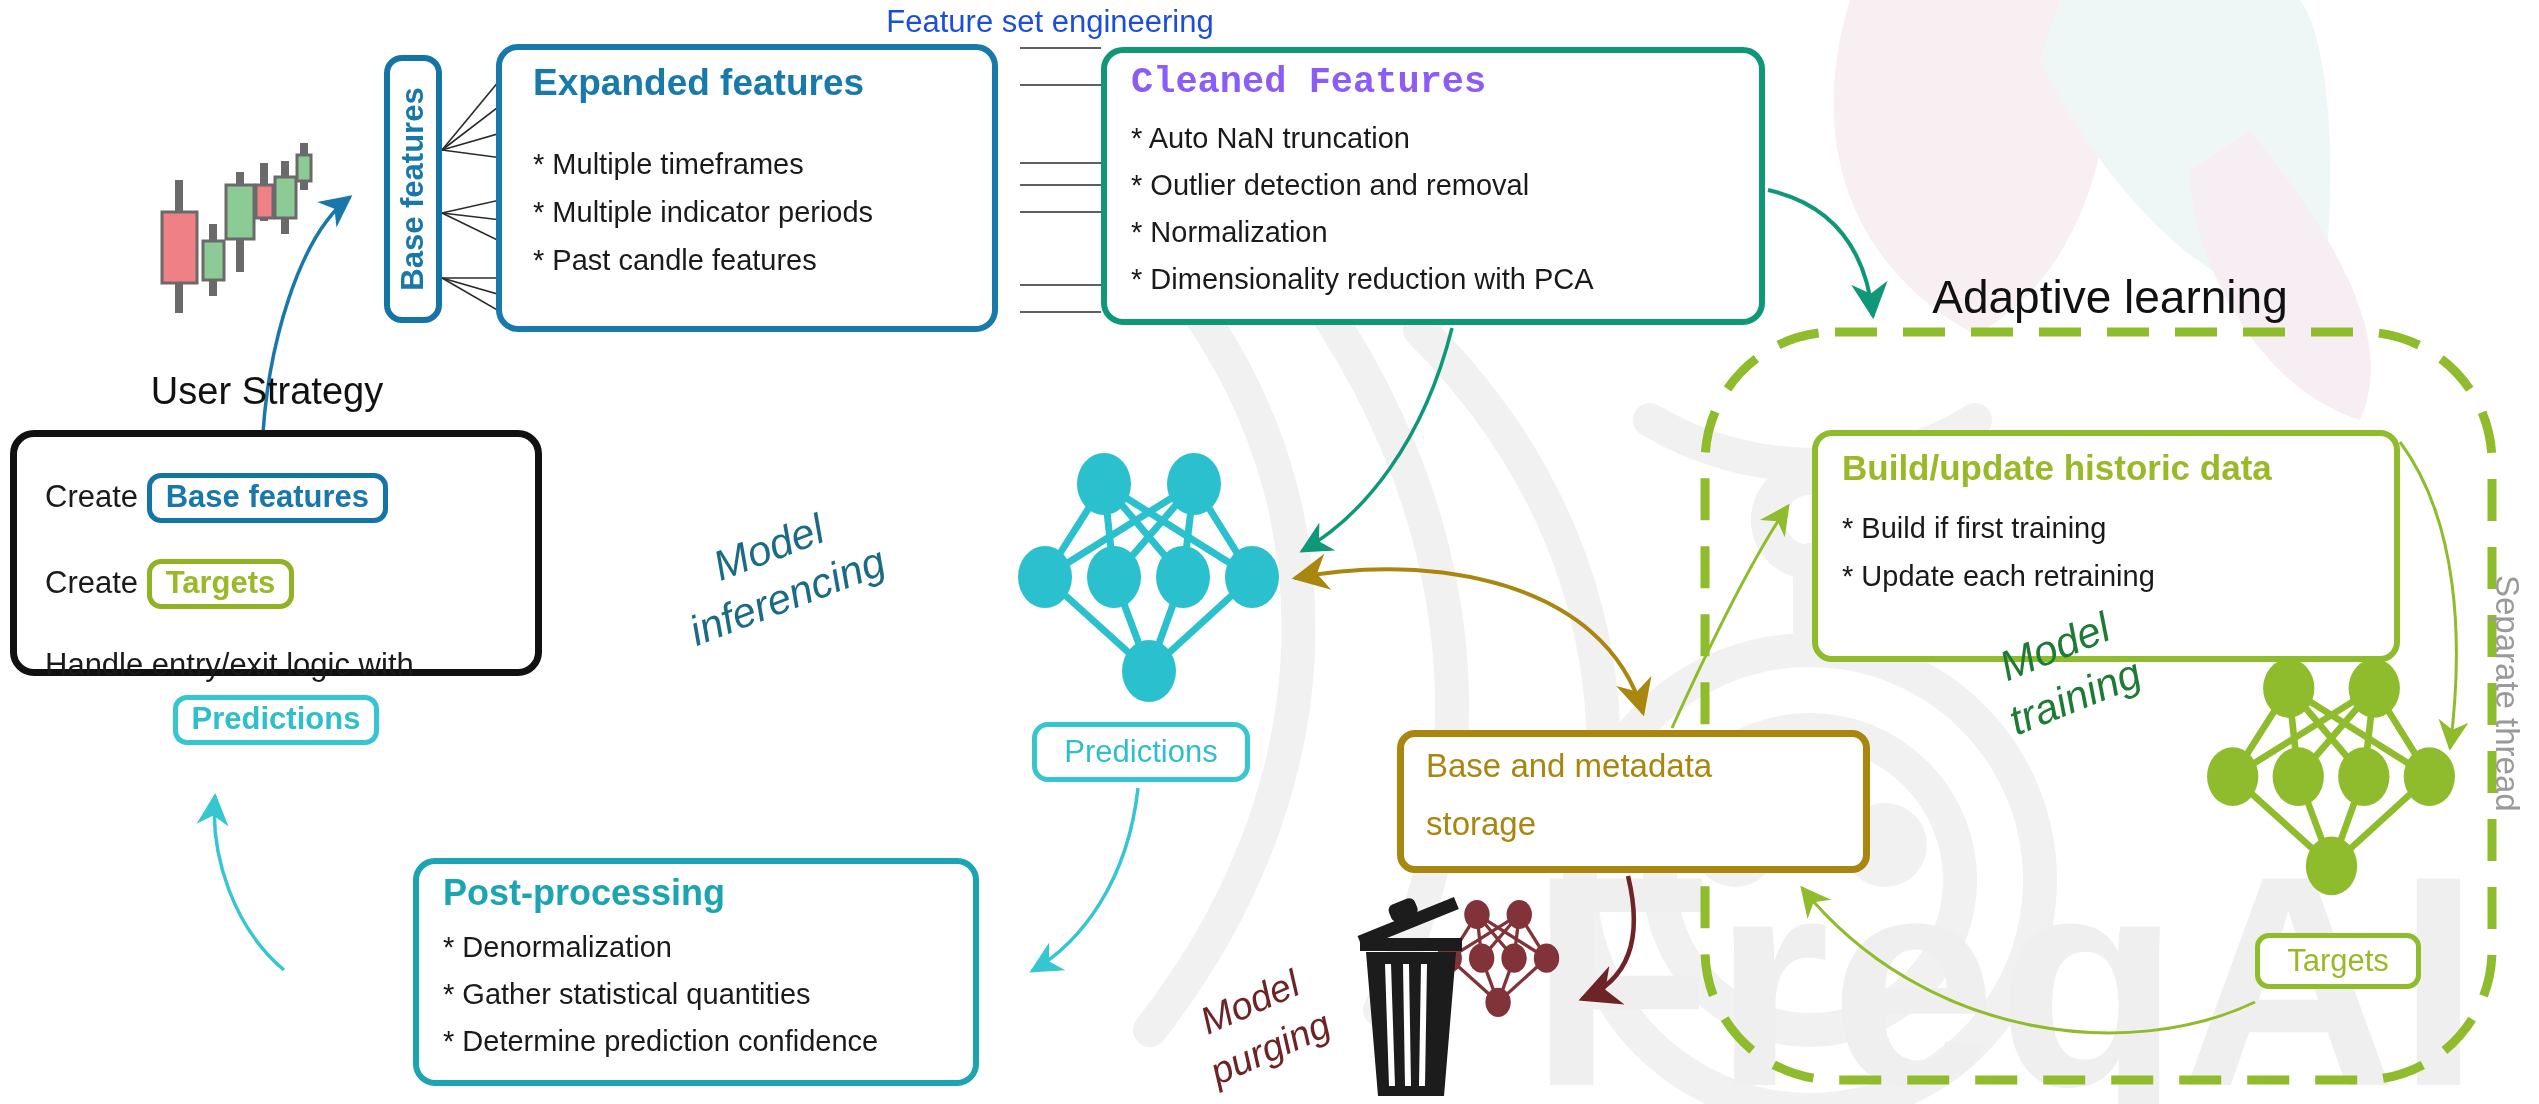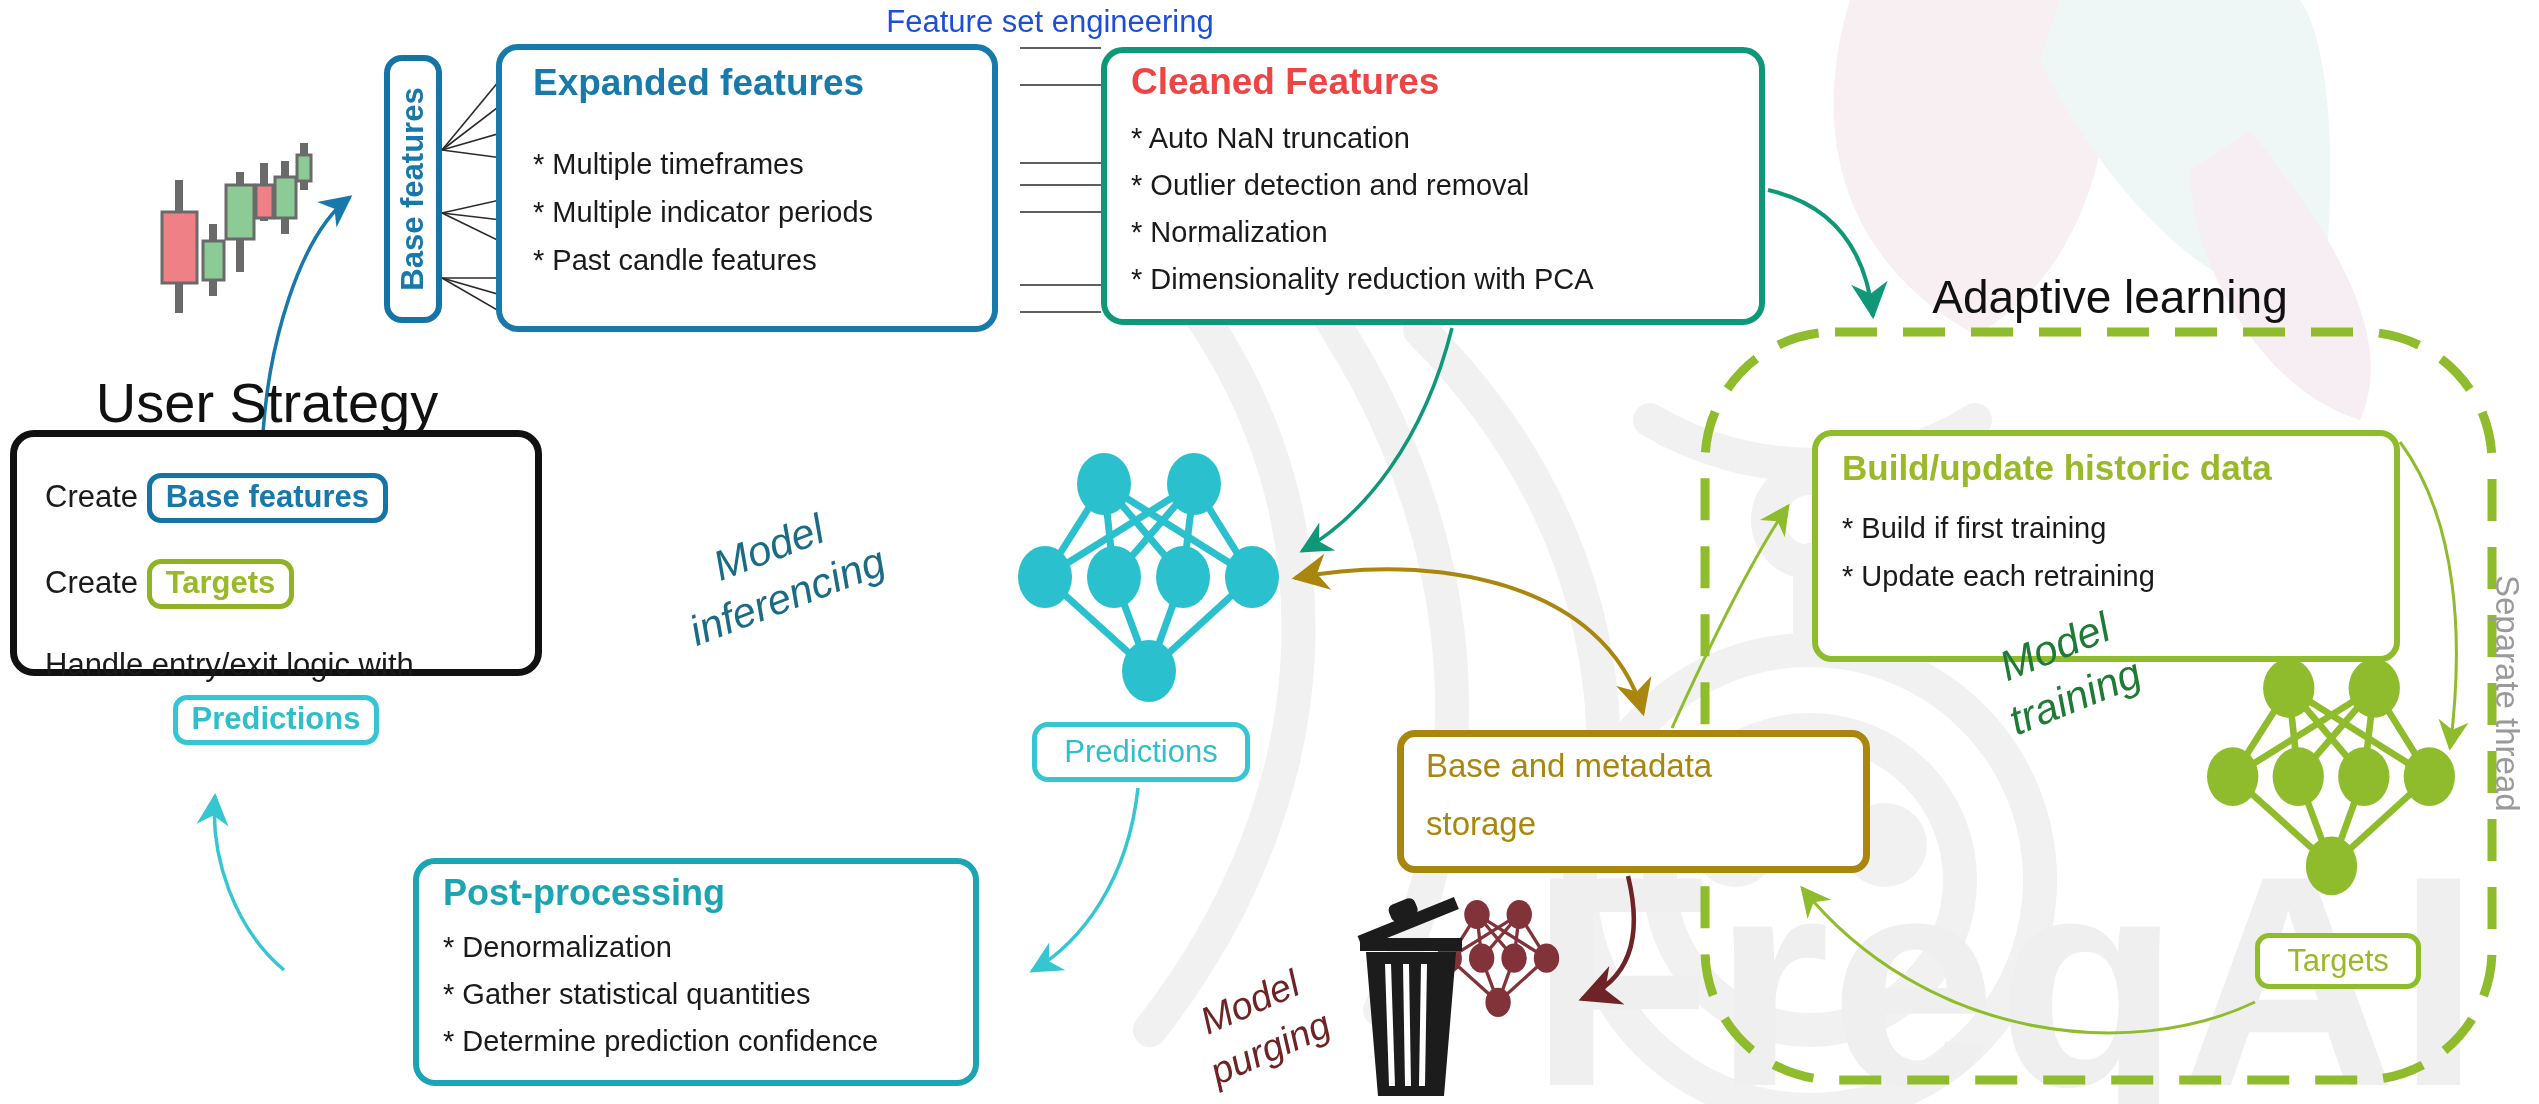--- a/index.html
+++ b/index.html
@@ -17,23 +17,23 @@
   .rot{transform-origin:center center;}
   
   #feature-set-label{left:770px;top:4px;width:560px;text-align:center;color:#1d4ed8;font-size:31px;}
   #base-box{left:384px;top:55px;width:58px;height:268px;border:6px solid #1474a6;border-radius:18px;background:#fff;
             display:flex;align-items:center;justify-content:center;}
   #base-box span{transform:rotate(-90deg);white-space:nowrap;color:#1878aa;font-size:31px;font-weight:bold;}
   #expanded-box{left:496px;top:44px;width:502px;height:288px;border:6px solid #1879ab;padding-left:7px;}
   #expanded-box .box-title{color:#1879ab;font-size:37px;margin:12px 0 0 24px;}
   #expanded-box .bullets{margin:36px 0 0 24px;font-size:29px;line-height:48px;}
   #cleaned-box{left:1101px;top:47px;width:664px;height:278px;border:6px solid #0f9878;}
-  #cleaned-box .box-title{color:#ef4444;font-size:37px;margin:8px 0 0 24px;}
+  #cleaned-box .box-title{color:#8b5cf6;font-size:37px;margin:8px 0 0 24px;font-family:Liberation Mono, monospace;}
   #cleaned-box .bullets{margin:12px 0 0 24px;font-size:29px;line-height:47px;}
-  #user-strategy-title{left:57px;top:370px;width:420px;text-align:center;color:#111;font-size:56px;}
+  #user-strategy-title{left:57px;top:370px;width:420px;text-align:center;color:#111;font-size:38px;}
   #us-box{left:10px;top:430px;width:532px;height:246px;border:7px solid #111;border-radius:24px;background:#fff;font-size:31px;color:#1a1a1a;}
   #us-row1{position:absolute;left:28px;top:36px;}
   #us-row2{position:absolute;left:28px;top:122px;}
   #us-row3{position:absolute;left:28px;top:210px;}
   #us-row4{position:absolute;left:0;top:258px;width:100%;text-align:center;}
   .pill-base{border:5px solid #1474a6;color:#1878aa;}
   .pill-targets{border:5px solid #8fb324;color:#9ab929;}
   .pill-pred{border:5px solid #35c6d1;color:#2fbfca;}
   #model-inferencing{left:628px;top:520px;width:300px;text-align:center;color:#1b6b85;font-size:42px;font-style:italic;
                      transform:rotate(-21deg);line-height:52px;}

